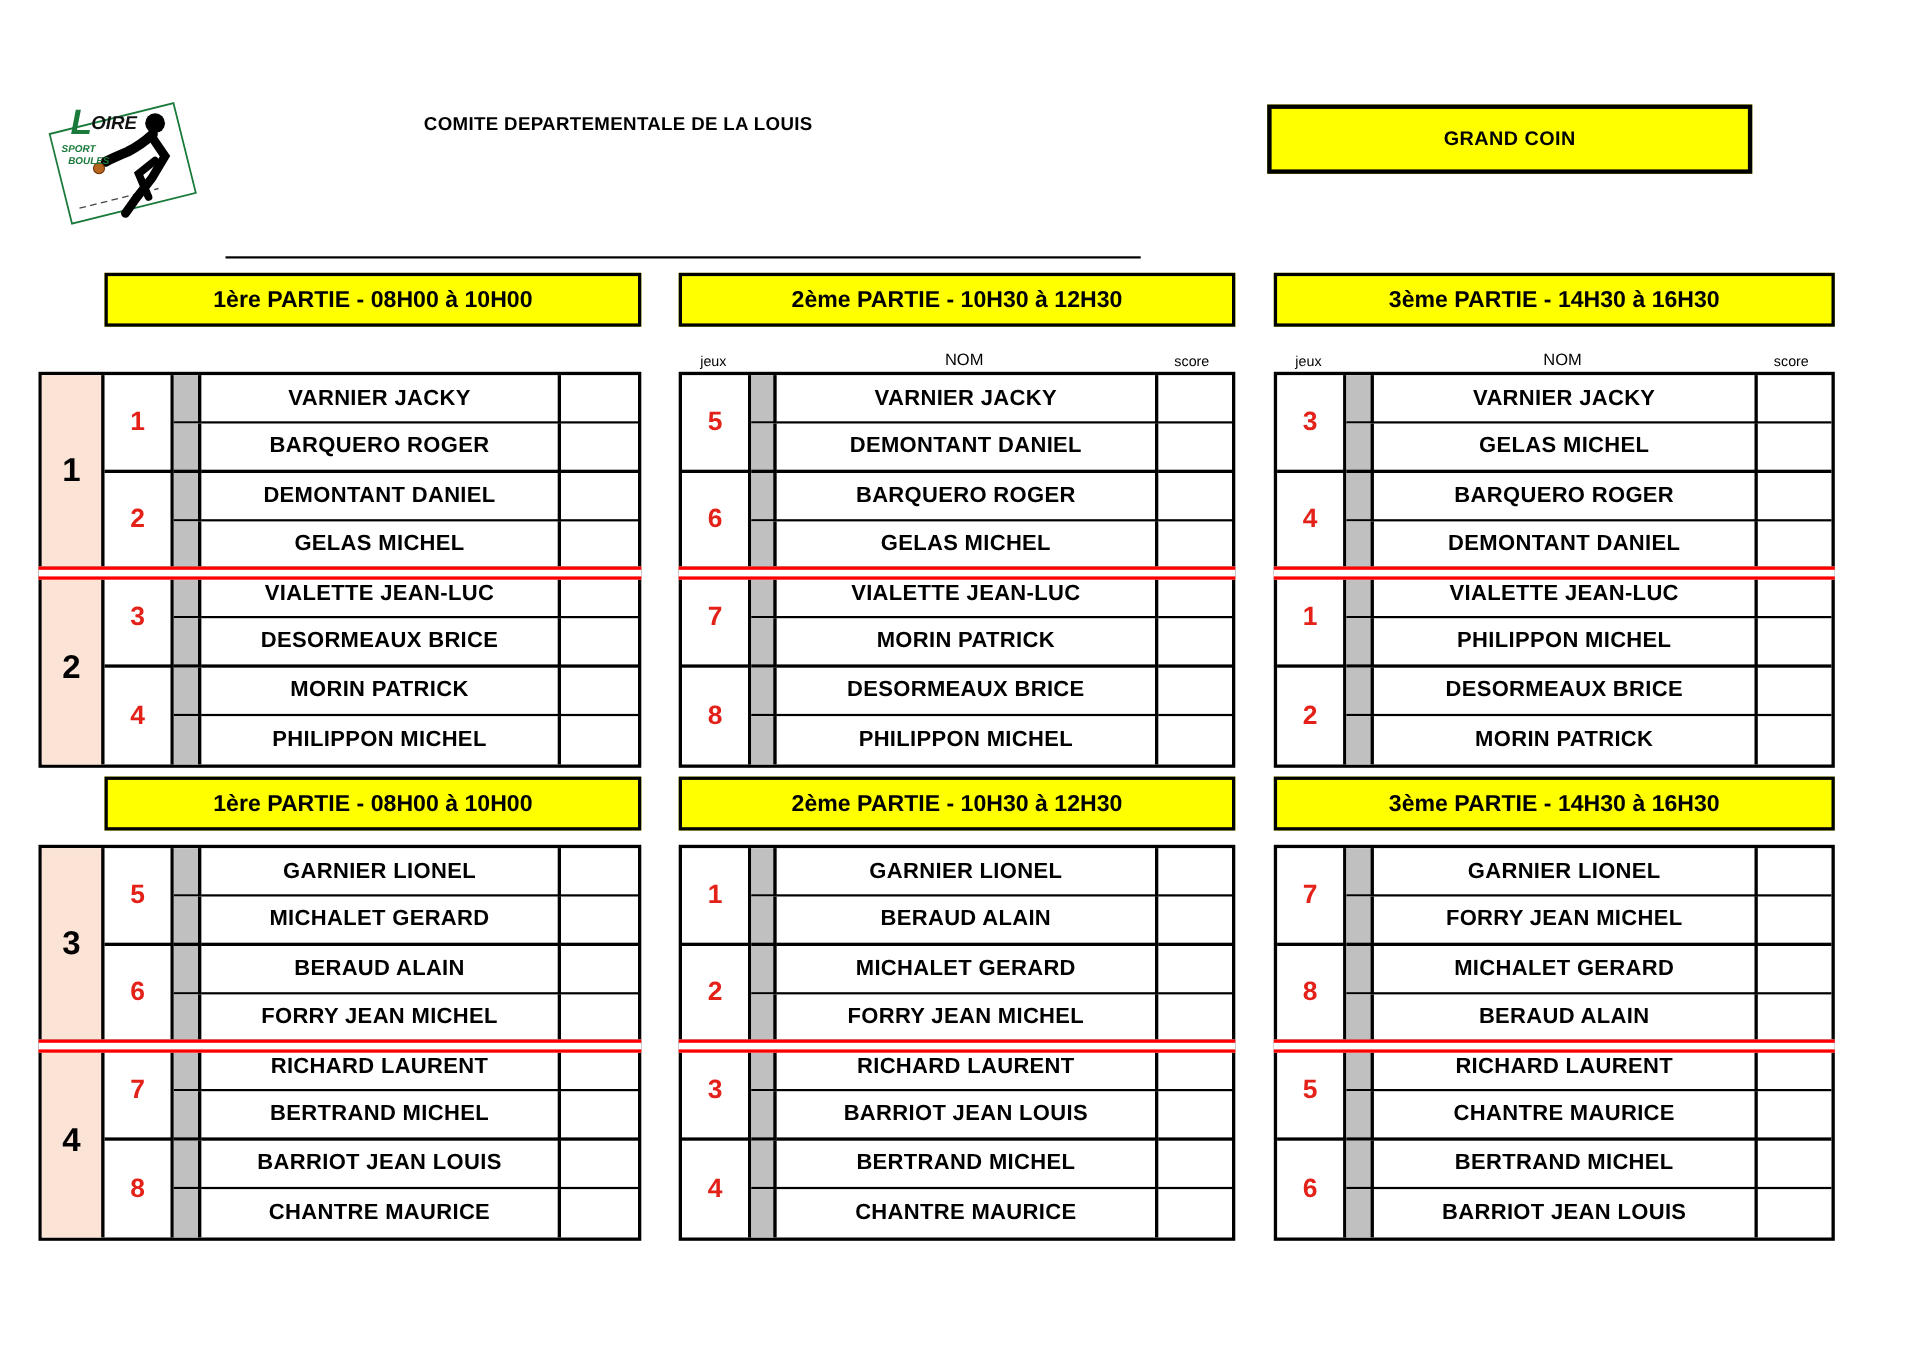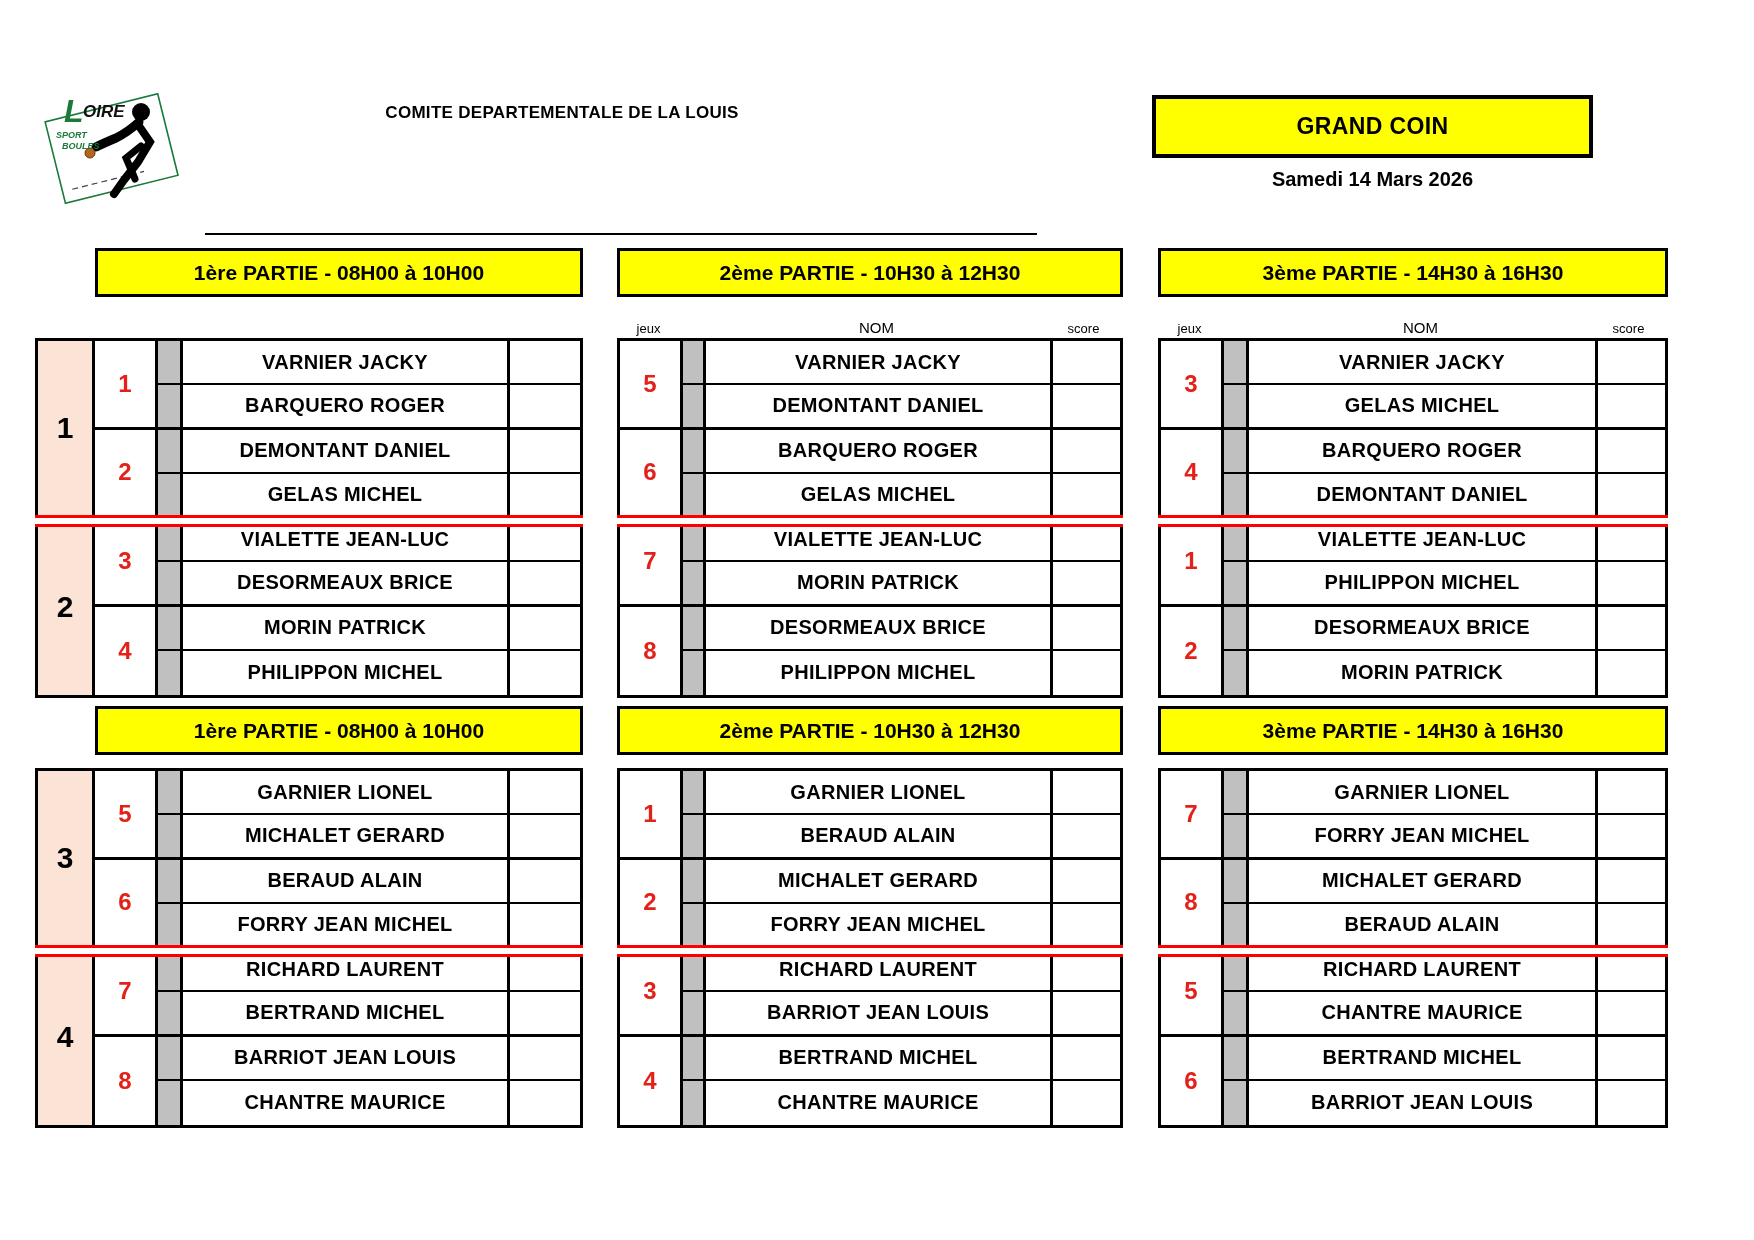--- a/index.html
+++ b/index.html
@@ -14,21 +14,21 @@
     font-weight:bold;font-size:17px;letter-spacing:.3px;
   }
   .doc-title{
     position:absolute;left:110px;top:160px;width:910px;text-align:center;
     font-weight:bold;font-size:28px;color:#1F3864;letter-spacing:.2px;
   }
   .title-underline{position:absolute;left:205px;top:233px;width:832px;border-top:2px solid #000;}
   .venue-box{
     position:absolute;left:1152px;top:95px;width:441px;height:63px;box-sizing:border-box;
     background:#FFFF00;border:4px solid #000;display:flex;align-items:center;justify-content:center;
-    font-weight:bold;font-size:23px;letter-spacing:.4px;
+    font-weight:bold;font-size:18px;letter-spacing:.4px;
   }
   .date-line{
     position:absolute;left:1152px;top:168px;width:441px;text-align:center;
     font-weight:bold;font-size:20px;
   }
   
   .part-header{
     position:absolute;height:49px;background:#FFFF00;border:3px solid #000;box-sizing:border-box;
     display:flex;align-items:center;justify-content:center;font-weight:bold;font-size:21px;
   }
@@ -71,21 +71,20 @@
     <circle cx="52" cy="73" r="5" fill="#b5651d" stroke="#6e3408" stroke-width="1"></circle>
     <text x="26" y="42" font-size="32" font-style="italic" font-weight="bold" fill="#1a7a3a">L</text>
     <text x="45" y="37" font-size="17" font-style="italic" font-weight="bold" fill="#111">OIRE</text>
     <text x="18" y="58" font-size="9" font-style="italic" font-weight="bold" fill="#1a7a3a">SPORT</text>
     <text x="24" y="69" font-size="9" font-style="italic" font-weight="bold" fill="#1a7a3a">BOULES</text>
   </svg>
 
   <div class="committee">COMITE DEPARTEMENTALE DE LA LOUIS</div>
   <div class="title-underline"></div>
   <div class="venue-box">GRAND COIN</div>
-  <div class="date-line">Samedi 14 Mars 2026</div>
 
   <div id="tables-root">
       <div class="part-header" style="left: 95px; top: 248px; width: 488px;">1ère PARTIE - 08H00 à 10H00</div>
       <div class="labels" style="left: 35px; top: 332px; width: 548px; grid-template-columns: 57px 63px 25px 327px 70px;">
         <div class="lab">Groupe</div>
         <div class="lab">jeux</div>
         <div class="lab"></div>
         <div class="lab lab-nom">NOM</div>
         <div class="lab">score</div>
       </div>

